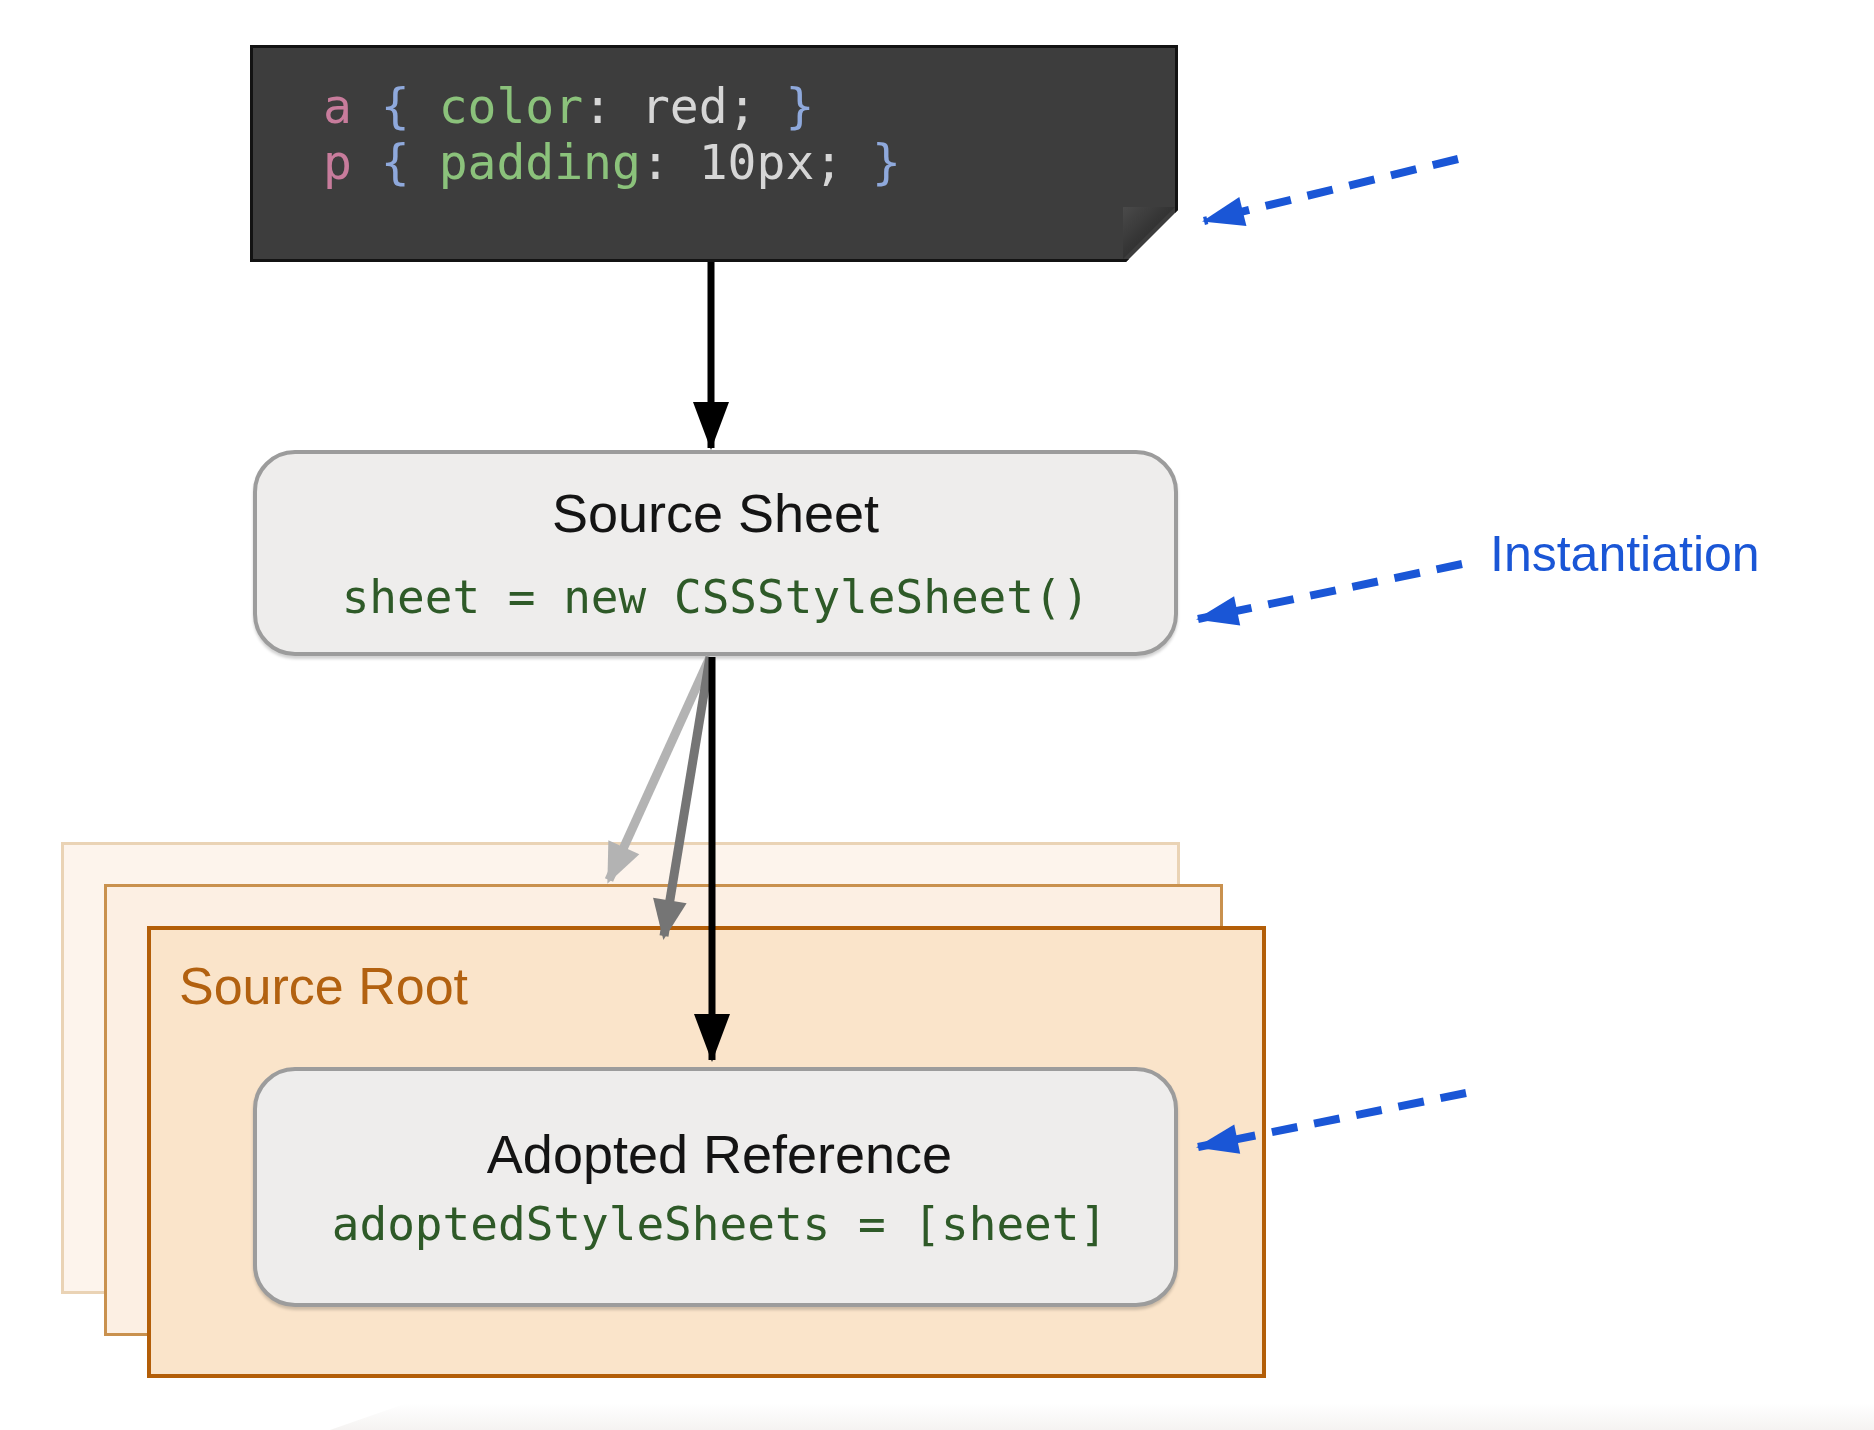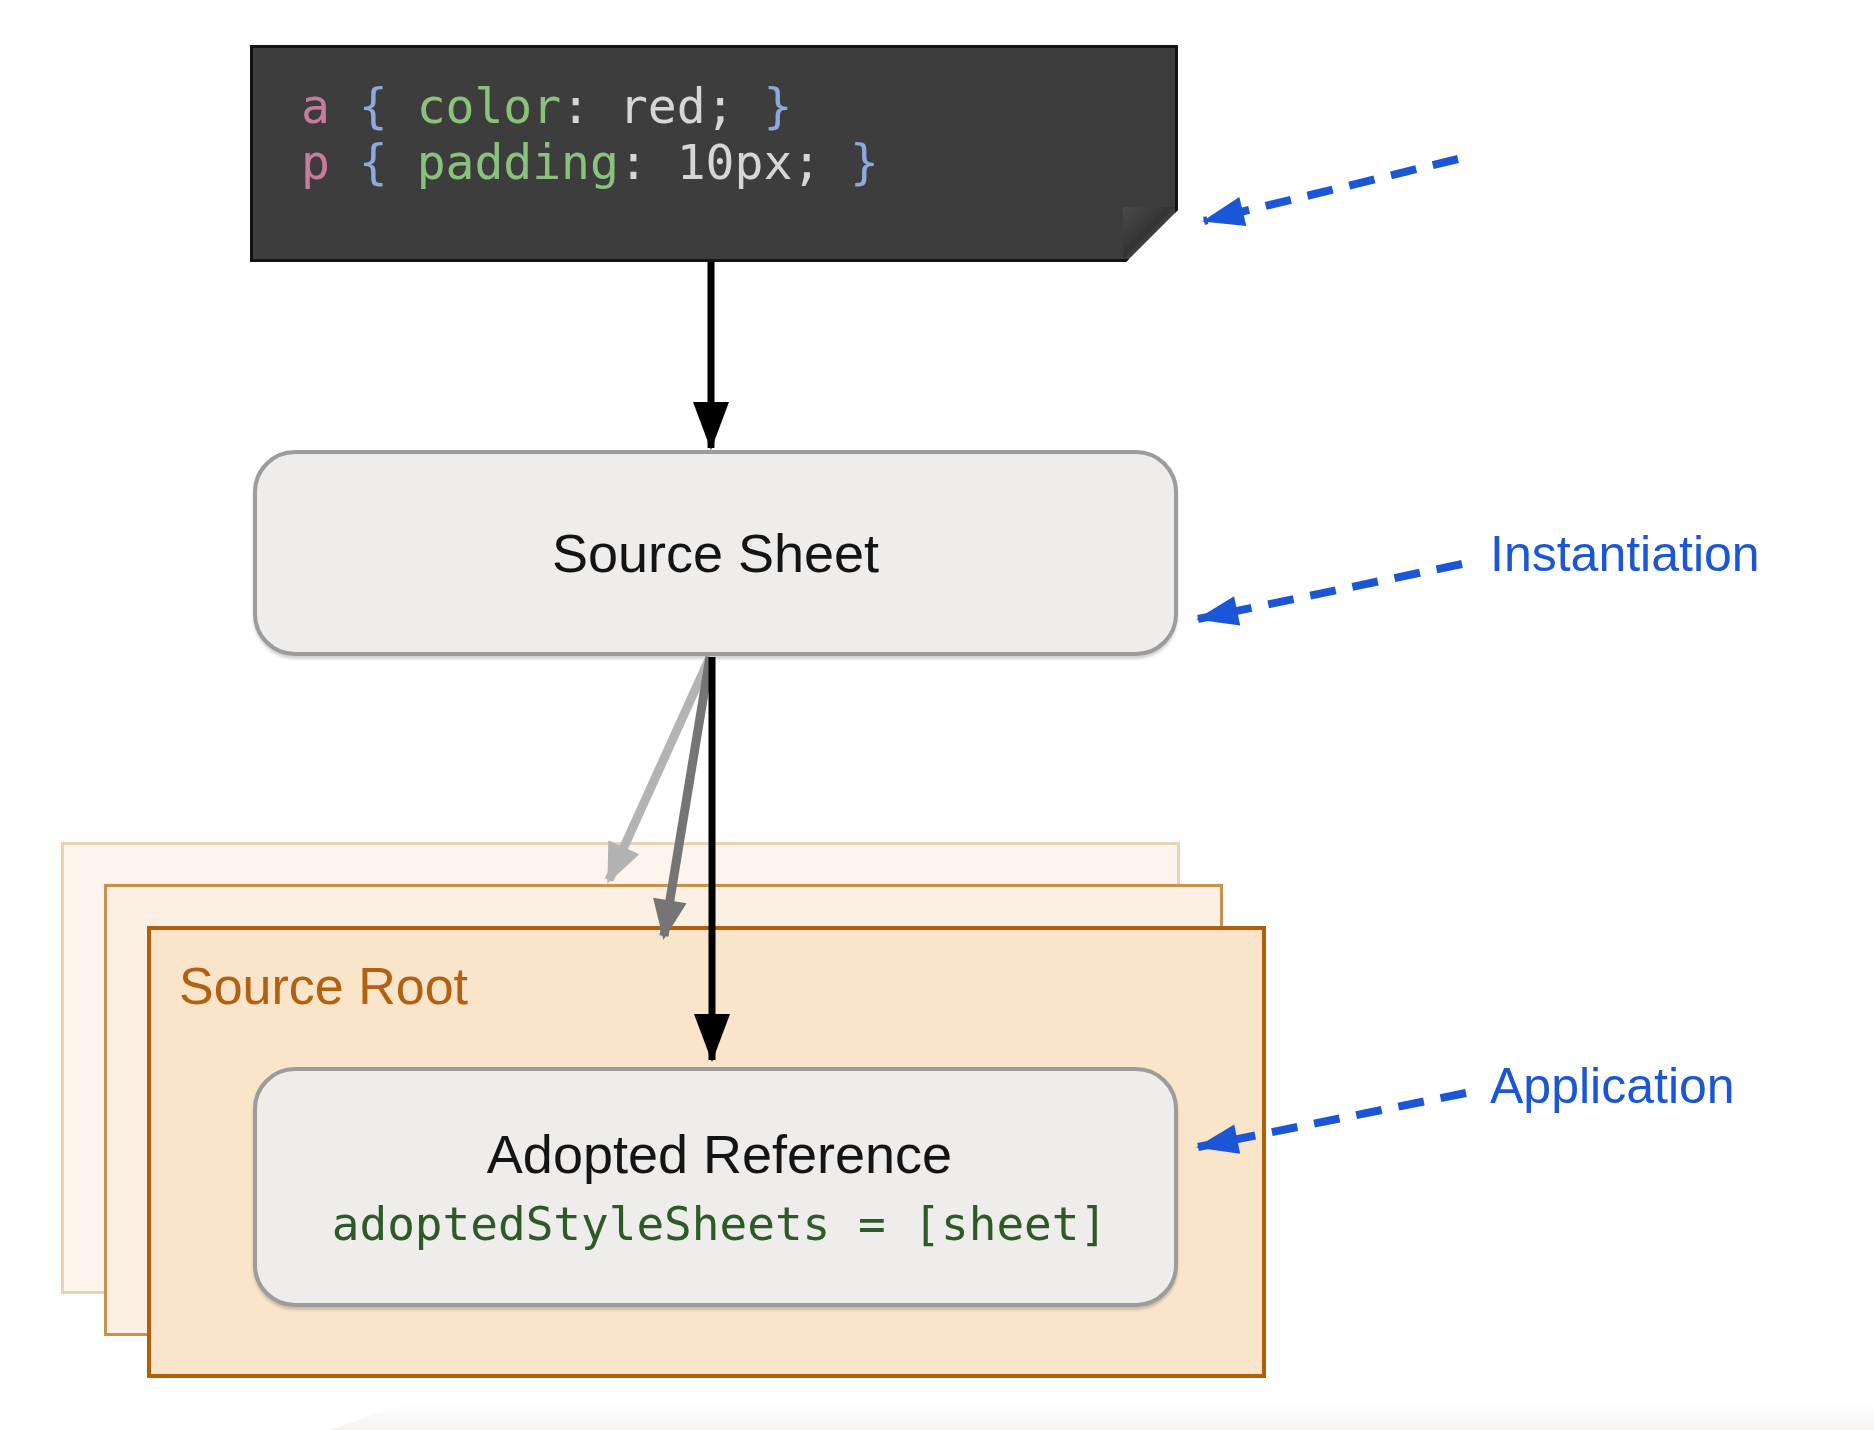--- a/index.html
+++ b/index.html
@@ -24,20 +24,21 @@
   .shadow-label{
     position:absolute;left:28px;top:26px;
     font-size:52px;color:#b26110;letter-spacing:0px;
   }
   
   .code-card{
     position:absolute;left:250px;top:45px;width:928px;height:217px;
     background:#3d3d3d;border:3px solid #131313;box-sizing:border-box;
     clip-path:polygon(0 0,100% 0,100% calc(100% - 52px),calc(100% - 52px) 100%,0 100%);
     z-index:5;
+    padding-left:22px;
   }
   .code-card .fold{
     position:absolute;right:0;bottom:0;width:52px;height:52px;
     background:linear-gradient(to bottom right,#4a4a4a,#1b1b1b);
     clip-path:polygon(0 0,100% 0,0 100%);
   }
   .code-lines{
     padding:30px 0 0 48px;
     font-family:"DejaVu Sans Mono",monospace;font-size:48px;line-height:56px;
     white-space:pre;
@@ -96,24 +97,24 @@
     <div class="box-code">adoptedStyleSheets = [sheet]</div>
   </div>
 
   <div class="code-card">
     <div class="code-lines"><div class="code-line"><span class="tok-sel">a</span><span class="tok-plain"> </span><span class="tok-brace">{</span><span class="tok-plain"> </span><span class="tok-prop">color</span><span class="tok-punct">: </span><span class="tok-value">red</span><span class="tok-punct">; </span><span class="tok-brace">}</span></div><div class="code-line"><span class="tok-sel">p</span><span class="tok-plain"> </span><span class="tok-brace">{</span><span class="tok-plain"> </span><span class="tok-prop">padding</span><span class="tok-punct">: </span><span class="tok-value">10px</span><span class="tok-punct">; </span><span class="tok-brace">}</span></div></div>
     <div class="fold"></div>
   </div>
 
   <div class="sheet-box source-box">
     <div class="box-title">Source Sheet</div>
+    <div class="box-code">sheet = new CSSStyleSheet()</div>
   </div>
 
   <div class="blue-label a2">Instantiation</div>
-  <div class="blue-label a3">Application</div>
 
   <svg class="arrows">
     <defs>
       <marker id="head-black" orient="auto" markerUnits="userSpaceOnUse" markerWidth="52" markerHeight="40" refX="48" refY="20">
         <path d="M2,2 L50,20 L2,38 Z" fill="#000000"></path>
       </marker>
       <marker id="head-lgray" orient="auto" markerUnits="userSpaceOnUse" markerWidth="44" markerHeight="38" refX="38" refY="19">
         <path d="M2,2 L42,19 L2,36 Z" fill="#b3b3b3"></path>
       </marker>
       <marker id="head-mgray" orient="auto" markerUnits="userSpaceOnUse" markerWidth="44" markerHeight="38" refX="38" refY="19">

